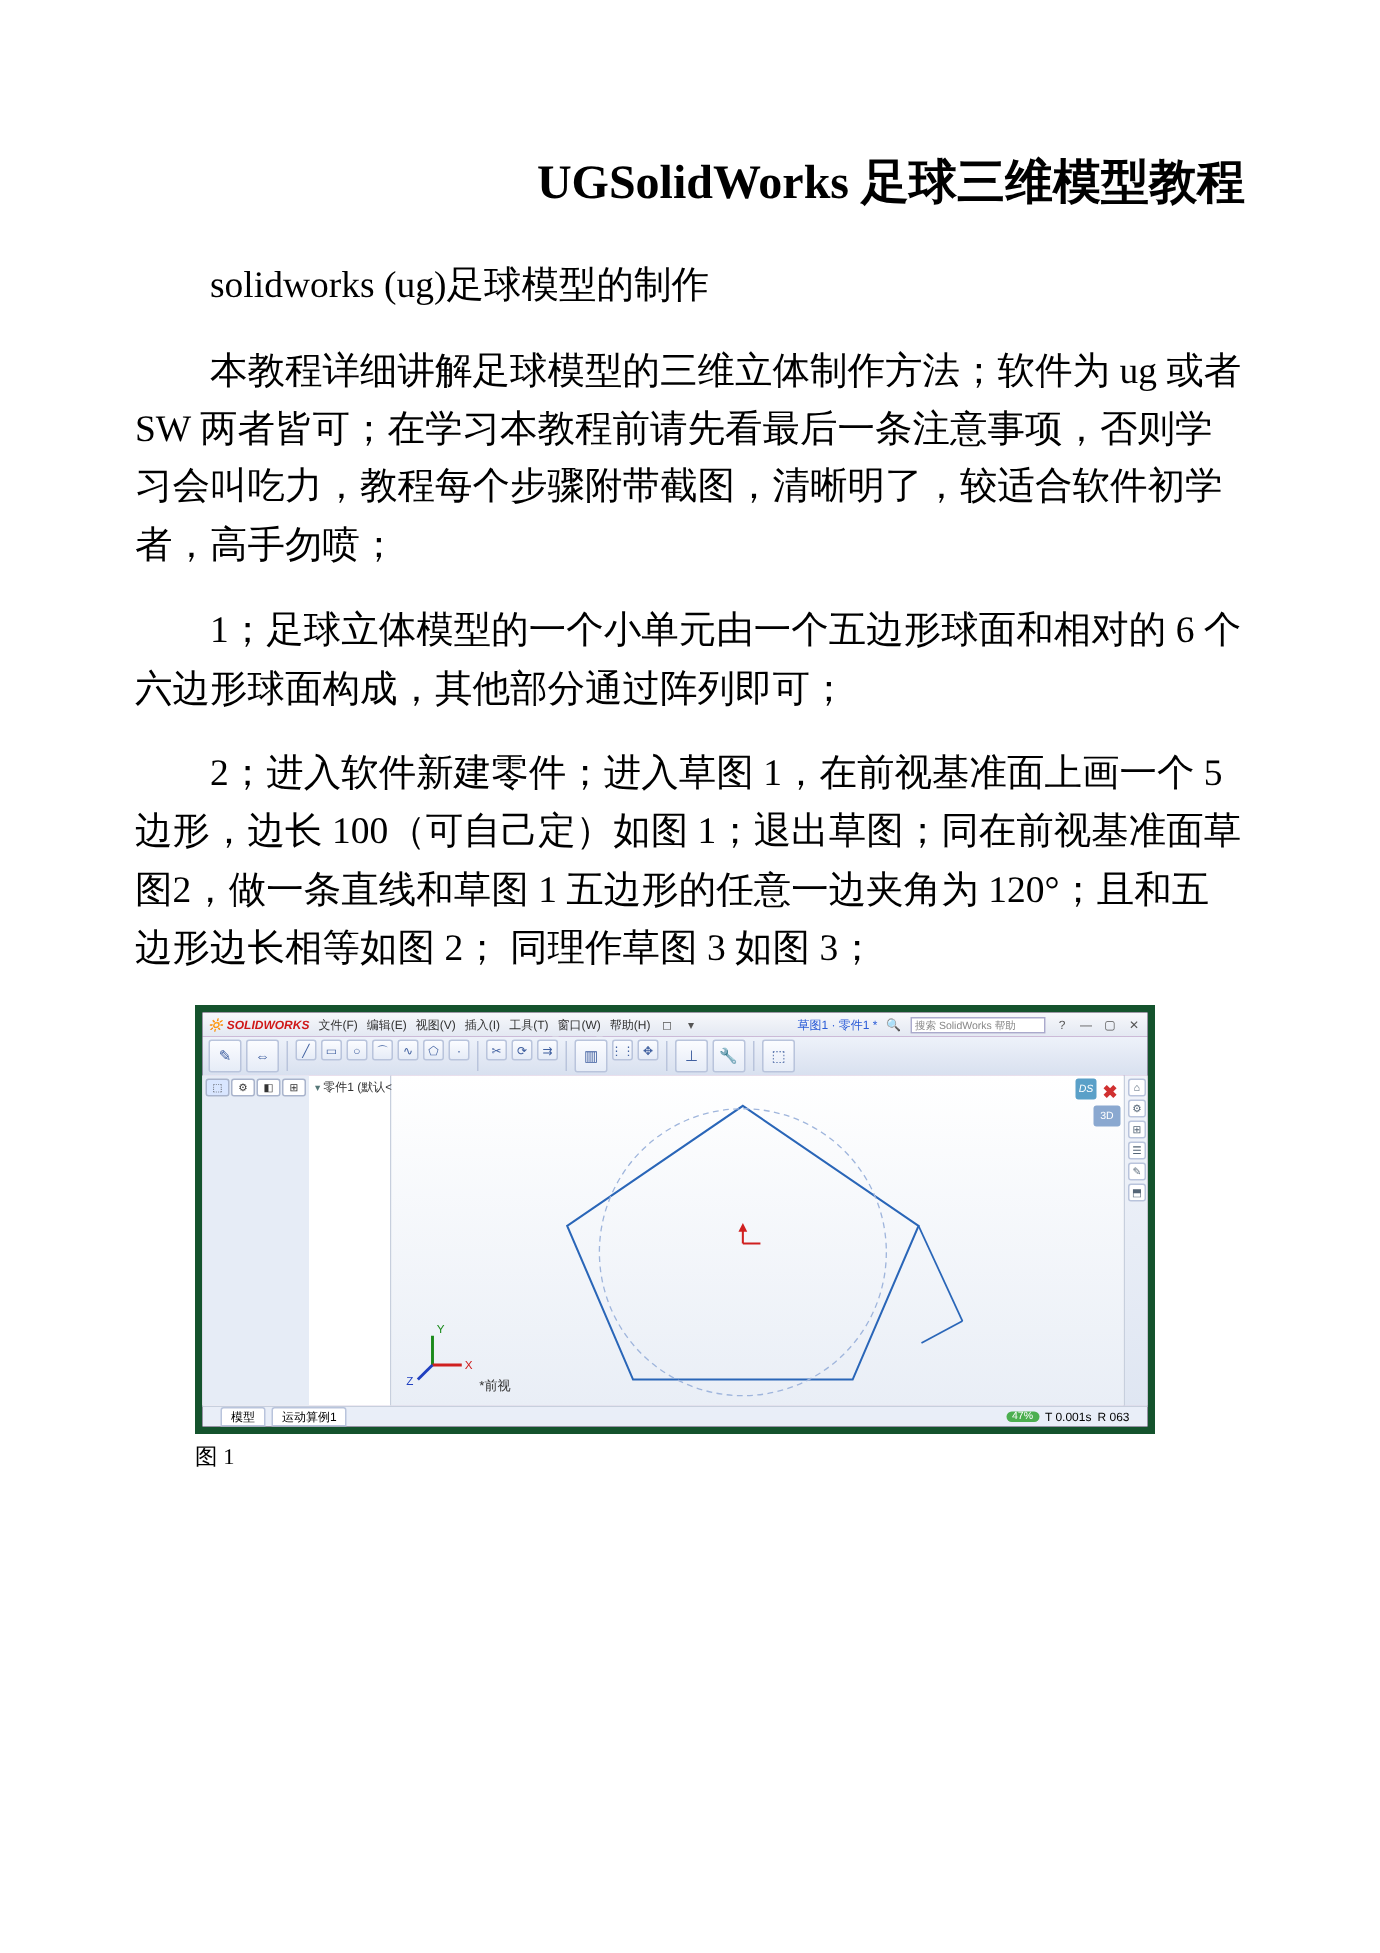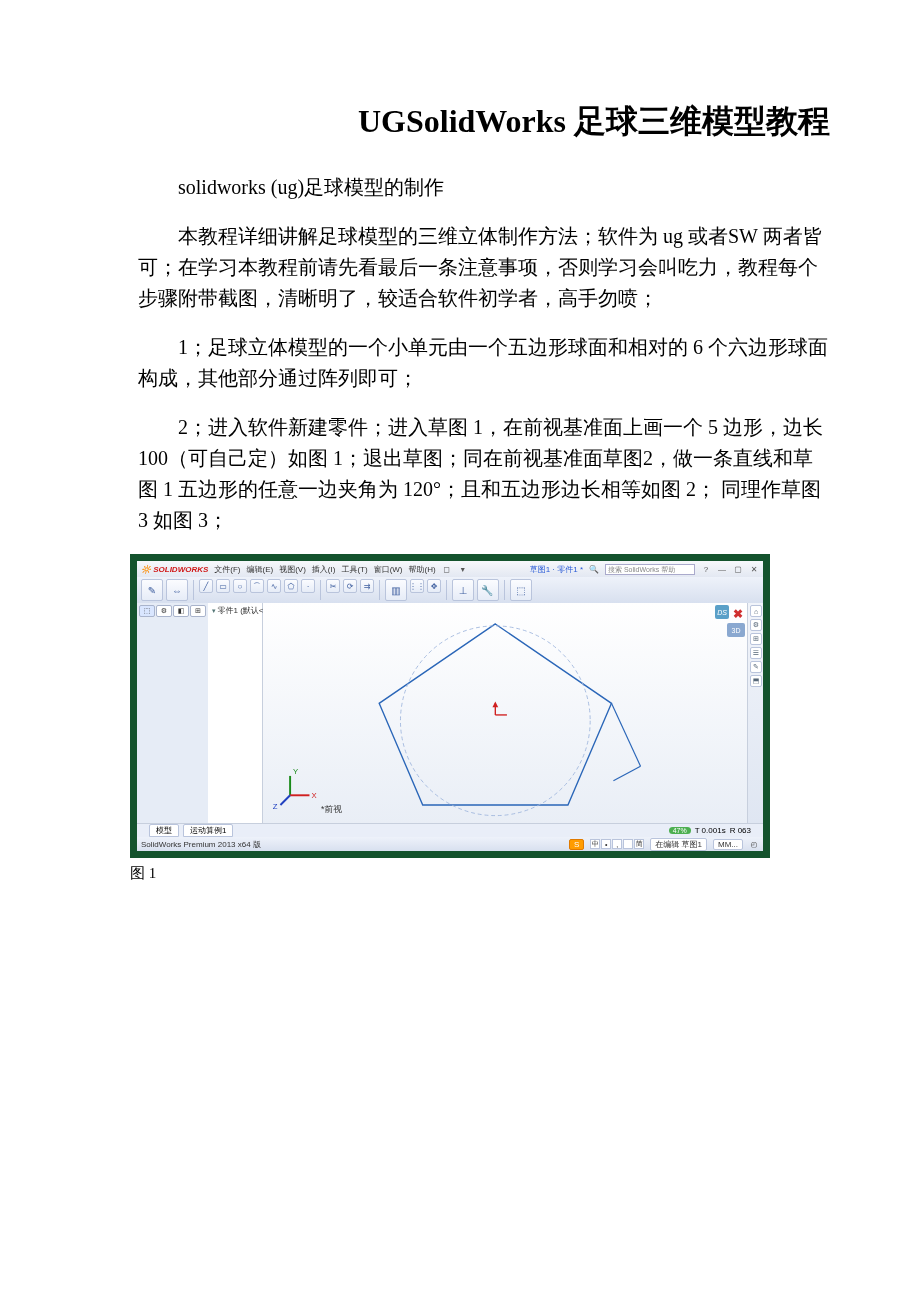--- a/index.html
+++ b/index.html
@@ -12,32 +12,31 @@
   }
   h1 {
     font-family: "Times New Roman", "SimHei", serif;
     font-size: 32px;
     font-weight: bold;
     text-align: right;
     margin-bottom: 28px;
   }
   p {
     font-family: "Times New Roman", "SimSun", serif;
-    font-size: 20px;
+    font-size: 25px;
     line-height: 1.55;
     text-indent: 2em;
     margin-bottom: 18px;
-    margin-left: 48px;
   }
 
   
   .shot {
     width: 640px;
     margin: 4px 0 6px 40px;
-    border: 7px solid #14532d;
+    border: 5px solid #14532d;
     font-family: Arial, "Microsoft YaHei", sans-serif;
     font-size: 8px;
     background: #701a75;
     position: relative;
   }
   
   .wm {
     position: absolute;
     top: 8px; left: 150px;
     font-size: 30px;
@@ -283,30 +282,15 @@
 
   <div class="lowtabs">
     <div class="lt">模型</div>
     <div class="lt">运动算例1</div>
     <span class="spacer"></span>
     <span class="green">47%</span>
     <span>T 0.001s</span>
     <span>R 063</span>
   </div>
 
-  <div class="statusbar">
-    <span>SolidWorks Premium 2013 x64 版</span>
-    <span class="spacer"></span>
-    <span class="chip" style="background:#ff9c00;color:#fff;border-color:#e07a00">S</span>
-    <span class="ime">
-      <span>中</span>
-      <span>•</span>
-      <span>,</span>
-      <span> </span>
-      <span>简</span>
-    </span>
-    <span class="chip">在编辑 草图1</span>
-    <span class="chip">MM...</span>
-    <span class="mini-icon">◴</span>
-  </div>
 </div>
 
 <div class="caption">图 1</div>
 
 </body></html>

